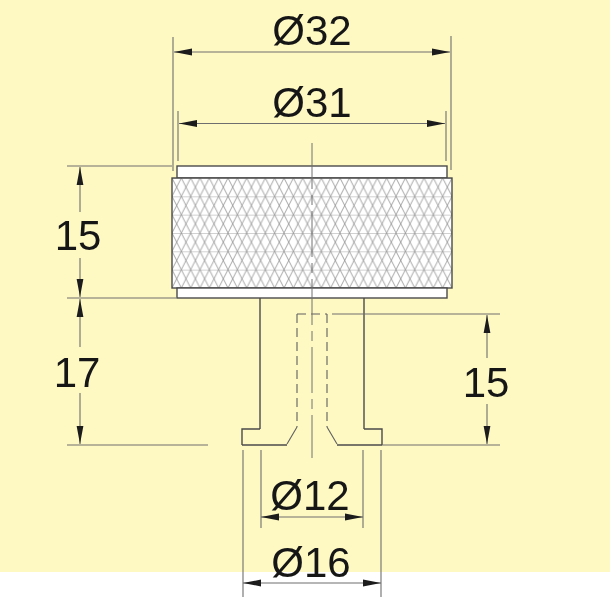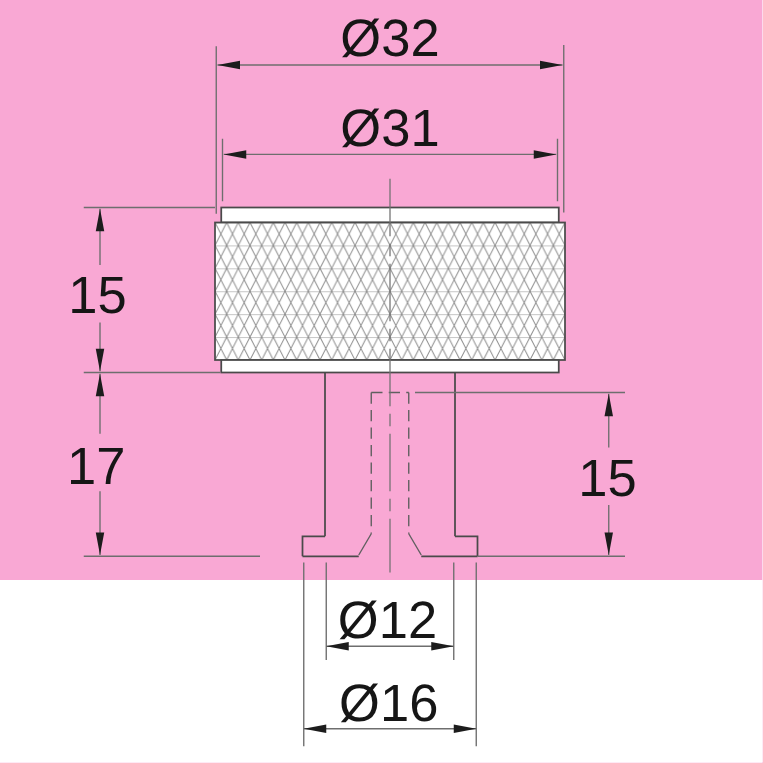--- a/index.html
+++ b/index.html
@@ -5,22 +5,22 @@
   html,body{
     margin:0;
     padding:0;
     background:#ffffff;
     width:610px;
     height:610px;
     font-family:"Liberation Sans", sans-serif;
   }
   .drawing-wrap{
     width:610px;
-    height:464px;
-    background:#f9a8d4;
+    height:572px;
+    background:#fef9c3;
     position:relative;
   }
   svg{display:block;}
   .part{stroke:#4a4a4a;stroke-width:1.4;fill:none;}
   .part-fill{stroke:#4a4a4a;stroke-width:1.4;fill:#ffffff;}
   .knurl-rect{stroke:#4a4a4a;stroke-width:1.4;}
   .dim{stroke:#6e6e6e;stroke-width:1.1;fill:none;}
   .hidden-ln{stroke:#5f5f5f;stroke-width:1.1;fill:none;stroke-dasharray:9 5;}
   .flare{stroke:#5f5f5f;stroke-width:1.1;fill:none;}
   .centerln{stroke:#707070;stroke-width:1;fill:none;stroke-dasharray:46 6 10 6;}

